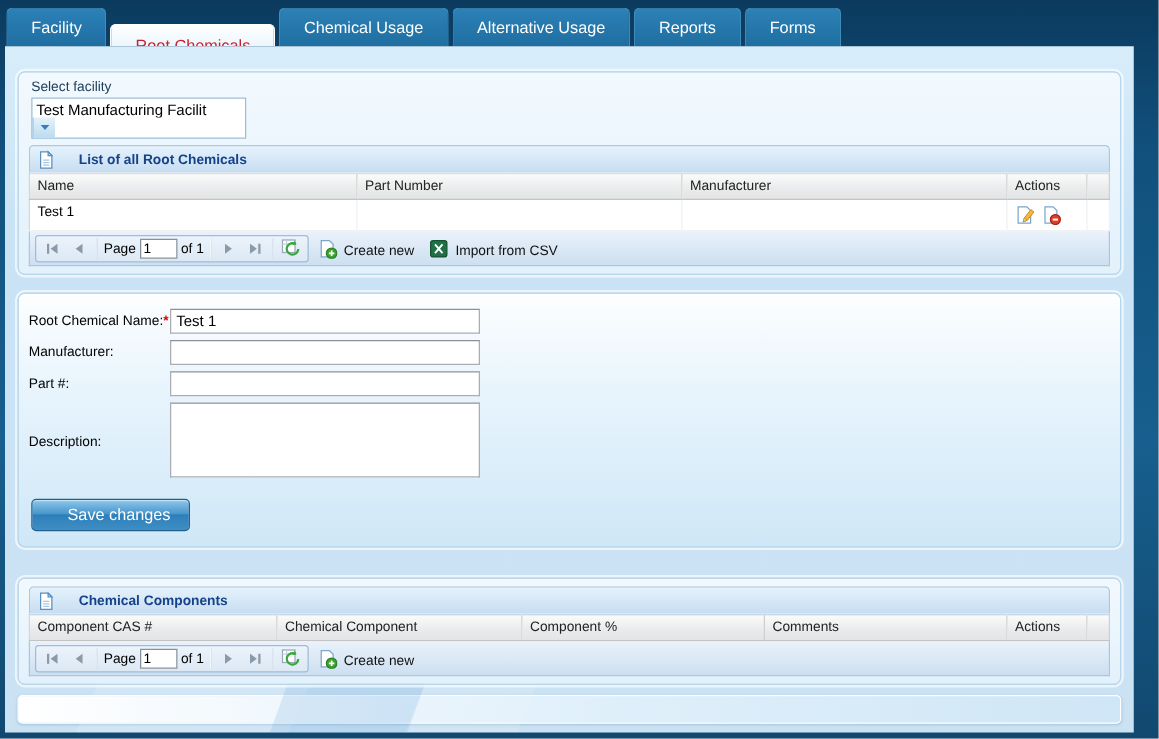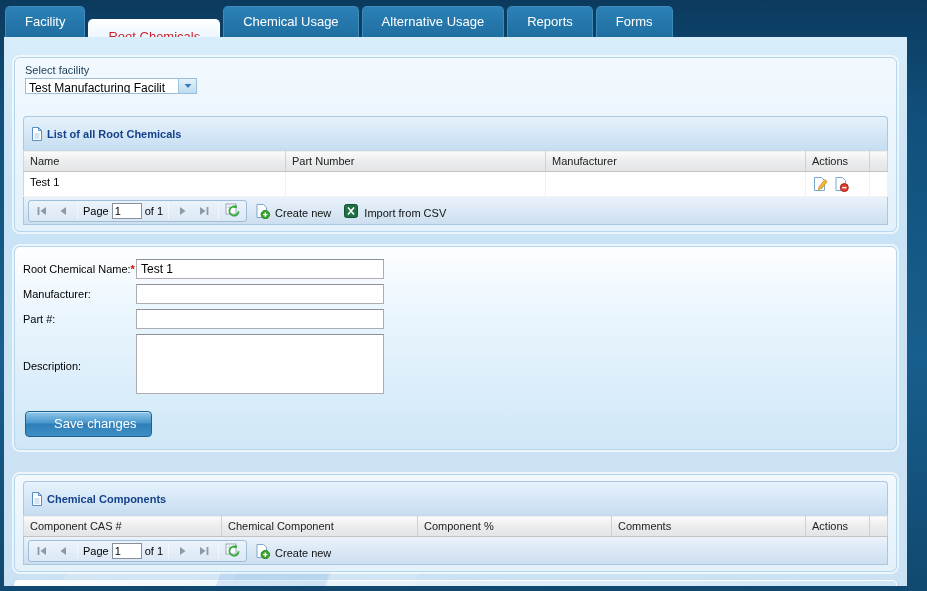--- a/index.html
+++ b/index.html
@@ -50,37 +50,37 @@
     border:1px solid #b5d6ec; border-radius:6px;
     box-shadow:0 0 0 2px rgba(255,255,255,0.65);
   }
   .panel-list   { margin-top:20px; background:linear-gradient(180deg,#f2f9fe 0%, #e3f1fb 100%); padding:6px 8px; }
   .panel-form   { margin-top:14px; background:linear-gradient(180deg,#fdfeff 0%, #e9f5fd 35%, #cfe7f7 100%); padding:12px 8px 12px 8px; }
   .panel-comp   { margin-top:24px; background:linear-gradient(180deg,#f2f9fe 0%, #e3f1fb 100%); padding:6px 8px; }
 
   
   .fac-label { font-size:11px; color:#20425c; margin:0 0 2px 2px; }
   .selectbox {
-    display:flex; width:172px; height:16px; margin-left:2px; margin-bottom:22px;
-    border:1px solid #9bbdd8; background:#fff; cursor:pointer;
+    display:flex; width:172px; height:33px; margin-left:2px; margin-bottom:5px;
+    border:1px solid #9bbdd8; background:#fff; cursor:pointer;flex-direction:column;
   }
   .selectbox .sel-text {
     flex:1; font-size:12px; color:#000; padding:2px 3px;
     white-space:nowrap; overflow:hidden;
   }
   .selectbox .sel-trigger {
     width:18px; border-left:1px solid #9ec5e2;
     background:linear-gradient(180deg,#e4f2fb 0%, #bcdcf0 100%);
     display:flex; align-items:center; justify-content:center;
   }
 
   
   .grid-title {
-    display:flex; align-items:center; gap:2px;
-    height:34px; padding:0 5px;
+    display:flex; align-items:center; gap:18px;
+    height:22px; padding:0 5px;
     background:linear-gradient(180deg,#e6f2fc 0%, #c6ddf1 100%);
     border:1px solid #abc7e3; border-bottom:none;
     border-radius:4px 4px 0 0;
     color:#15428b; font-size:11px; font-weight:bold;
   }
 
   table.grid { width:100%; border-collapse:collapse; table-layout:fixed;
     background:#fff; font-size:11px; border:1px solid #c8d8e8; }
   .grid th {
     background:linear-gradient(180deg,#fbfbfb 0%, #eaebec 55%, #e3e4e5 100%);

